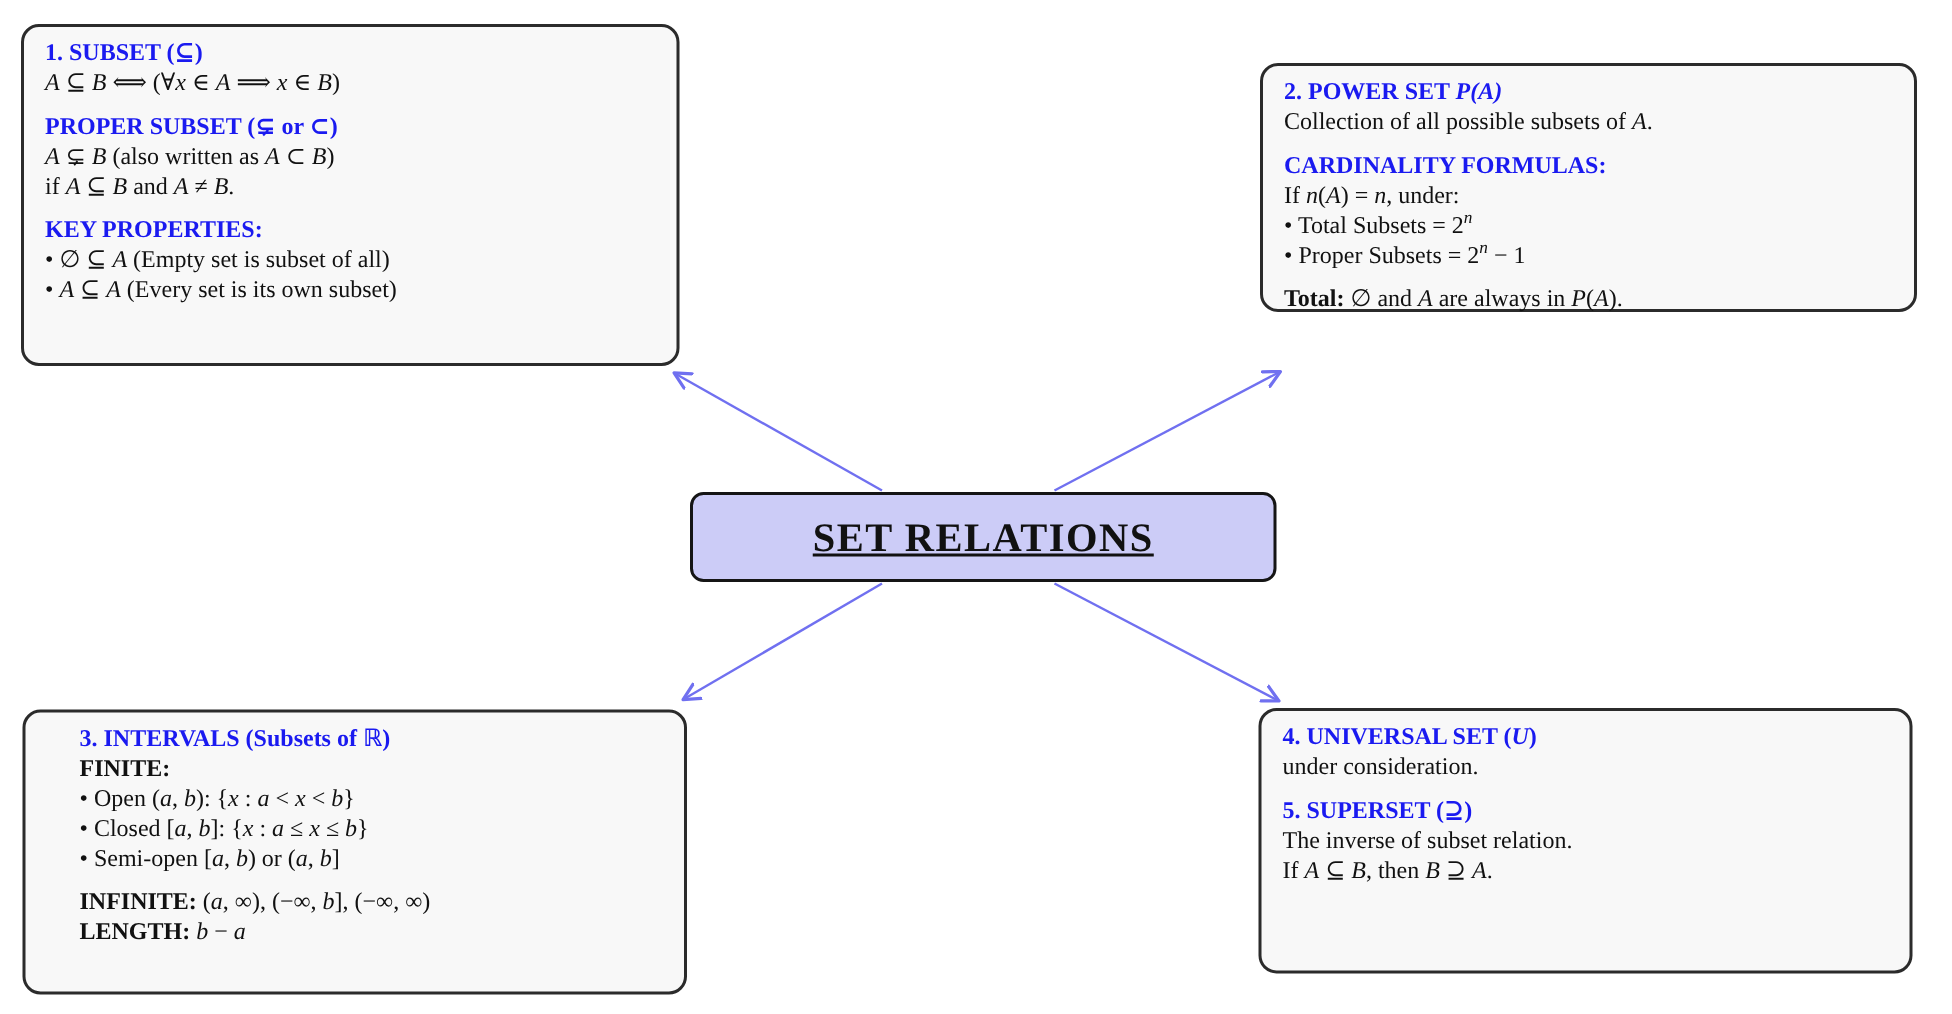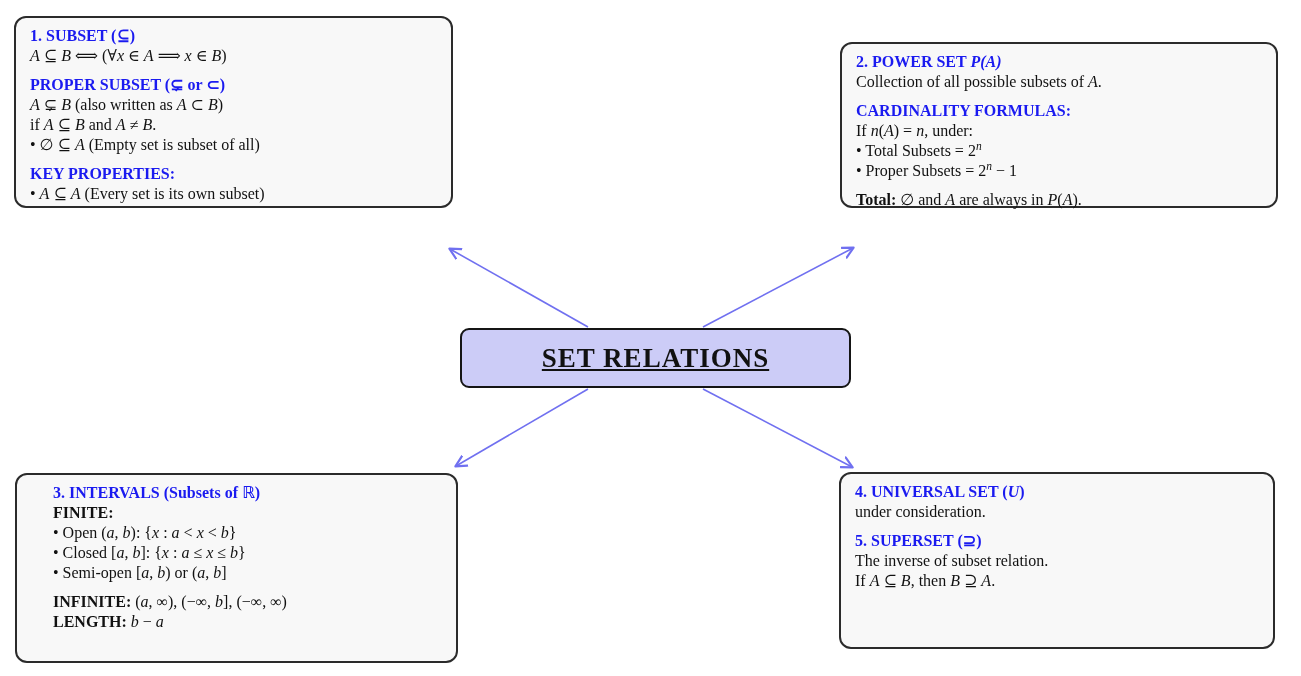--- a/index.html
+++ b/index.html
@@ -10,35 +10,35 @@
     color:var(--text,#111);
   }
   #arrows{position:absolute;left:0;top:0;width:1301px;height:676px;pointer-events:none;}
   #arrows line{stroke:var(--arrow);stroke-width:1.6;}
   .note-box{
     position:absolute;box-sizing:border-box;
     background:var(--box-fill);border:2px solid var(--box-border);border-radius:12px;
     padding:8px 14px 8px 14px;font-size:16px;line-height:20px;
   }
   .line{white-space:nowrap;}
-  .line.gap{margin-top:9px;font-family:Liberation Serif, serif;}
+  .line.gap{margin-top:9px;}
   .hd{color:var(--heading);font-weight:bold;}
   .it{font-style:italic;}
   .bd{font-weight:bold;}
   .sup{vertical-align:super;font-size:0.72em;line-height:0;}
   #center-node{
     position:absolute;left:460px;top:328px;width:391px;height:60px;box-sizing:border-box;
     background:var(--center-fill);border:2px solid var(--center-border);border-radius:9px;
     display:flex;align-items:center;justify-content:center;text-decoration:underline;
   }
   #center-node .label{
     font-size:27px;font-weight:bold;letter-spacing:1px;color:#111;
   }
   
-  #box-subset   {left:14px;  top:16px;  width:439px; height:192px;}
+  #box-subset   {left:14px;  top:16px;  width:439px; height:228px;}
   #box-powerset {left:840px; top:42px;  width:438px; height:166px;}
   #box-intervals{left:15px;  top:473px; width:443px; height:190px;padding-left:36px;}
   #box-universal{left:839px; top:472px; width:436px; height:177px;}
 </style>
 </head>
 <body>
 
 <div id="canvas">
 
   <svg id="arrows" viewBox="0 0 1301 676" xmlns="http://www.w3.org/2000/svg">
@@ -52,22 +52,22 @@
     <line x1="588" y1="389" x2="456" y2="466" marker-end="url(#arrowhead)"></line>
     <line x1="703" y1="389" x2="852" y2="467" marker-end="url(#arrowhead)"></line>
   </svg>
 
   <div id="box-subset" class="note-box">
       <div class="line"><span class="hd">1. SUBSET (⊆)</span></div>
       <div class="line"><span class="it">A</span><span> ⊆ </span><span class="it">B</span><span>  ⟺  (∀</span><span class="it">x</span><span> ∈ </span><span class="it">A</span><span>  ⟹  </span><span class="it">x</span><span> ∈ </span><span class="it">B</span><span>)</span></div>
       <div class="line gap"><span class="hd">PROPER SUBSET (⊊ or ⊂)</span></div>
       <div class="line"><span class="it">A</span><span> ⊊ </span><span class="it">B</span><span> (also written as </span><span class="it">A</span><span> ⊂ </span><span class="it">B</span><span>)</span></div>
       <div class="line"><span>if </span><span class="it">A</span><span> ⊆ </span><span class="it">B</span><span> and </span><span class="it">A</span><span> ≠ </span><span class="it">B</span><span>.</span></div>
+      <div class="line gap"><span class="hd">KEY PROPERTIES:</span></div>
       <div class="line"><span>• ∅ ⊆ </span><span class="it">A</span><span> (Empty set is subset of all)</span></div>
-      <div class="line gap"><span class="hd">KEY PROPERTIES:</span></div>
       <div class="line"><span>• </span><span class="it">A</span><span> ⊆ </span><span class="it">A</span><span> (Every set is its own subset)</span></div>
     </div>
 
   <div id="box-powerset" class="note-box">
       <div class="line"><span class="hd">2. POWER SET </span><span class="hd it">P(A)</span></div>
       <div class="line"><span>Collection of all possible subsets of </span><span class="it">A</span><span>.</span></div>
       <div class="line gap"><span class="hd">CARDINALITY FORMULAS:</span></div>
       <div class="line"><span>If </span><span class="it">n</span><span>(</span><span class="it">A</span><span>) = </span><span class="it">n</span><span>, under:</span></div>
       <div class="line"><span>• Total Subsets = 2</span><span class="sup it">n</span></div>
       <div class="line"><span>• Proper Subsets = 2</span><span class="sup it">n</span><span> − 1</span></div>

